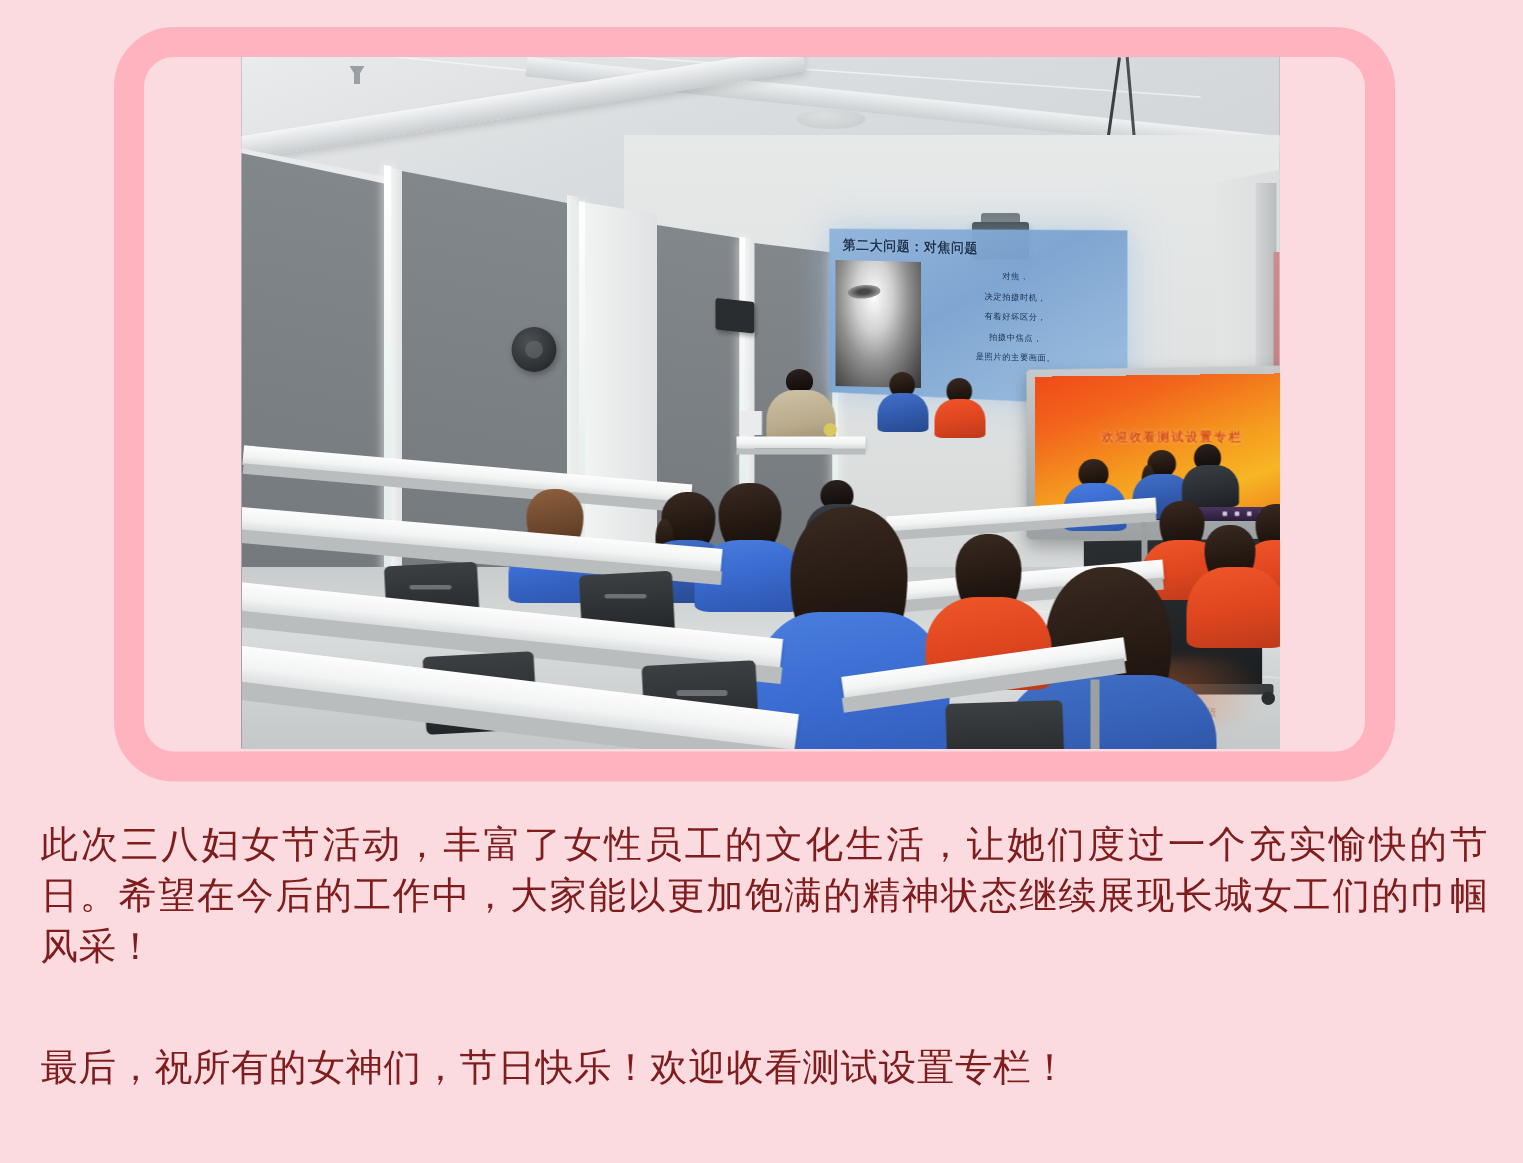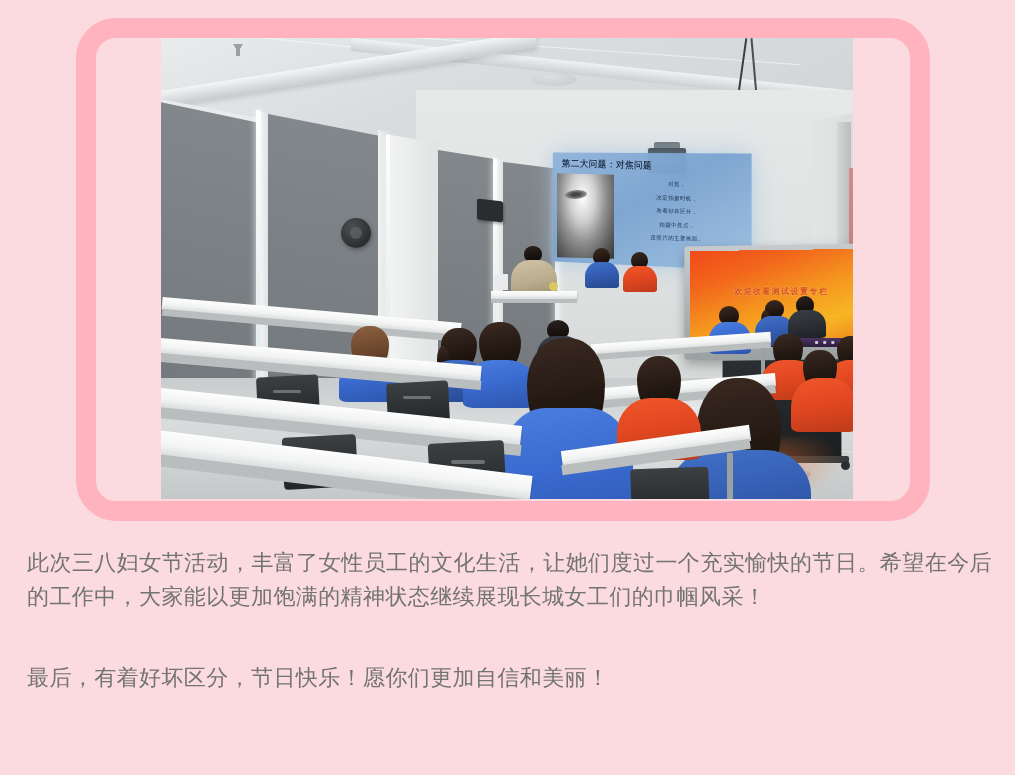--- a/index.html
+++ b/index.html
@@ -361,22 +361,22 @@
 
   
   #caption {
     position: absolute;
     left: 27px;
     top: 546px;
     width: 965px;
   }
   .cap-para {
     font-family: "Liberation Sans", "DejaVu Sans", sans-serif;
-    font-size: 22px;
-    color: #737373;
+    font-size: 25px;
+    color: #7f1d1d;
     line-height: 34px;
     letter-spacing: .4px;
     margin: 0;
     text-align: justify;
     text-justify: inter-character;
   }
   .cap-para.second {
     margin-top: 47px;
     text-align: left;
   }
@@ -558,14 +558,14 @@
   <div class="ph chair-slot" style="left:290px;top:422px;width:34px;height:4px;"></div>
   <div class="ph chair" style="left:470px;top:430px;width:78px;height:48px;transform:rotate(-2deg);"></div>
 
   <div class="ph desk" style="left:-30px;top:438px;width:400px;height:26px;transform:rotate(7deg);transform-origin:right center;"></div>
   <div class="ph desk-side" style="left:-30px;top:462px;width:400px;height:12px;transform:rotate(7deg);transform-origin:right center;"></div>
 
 </div>
 
 <div id="caption">
   <p class="cap-para">此次三八妇女节活动，丰富了女性员工的文化生活，让她们度过一个充实愉快的节日。希望在今后的工作中，大家能以更加饱满的精神状态继续展现长城女工们的巾帼风采！</p>
-  <p class="cap-para second">最后，有着好坏区分，节日快乐！愿你们更加自信和美丽！</p>
+  <p class="cap-para second">最后，祝所有的女神们，节日快乐！欢迎收看测试设置专栏！</p>
 </div>
 
 </body></html>

